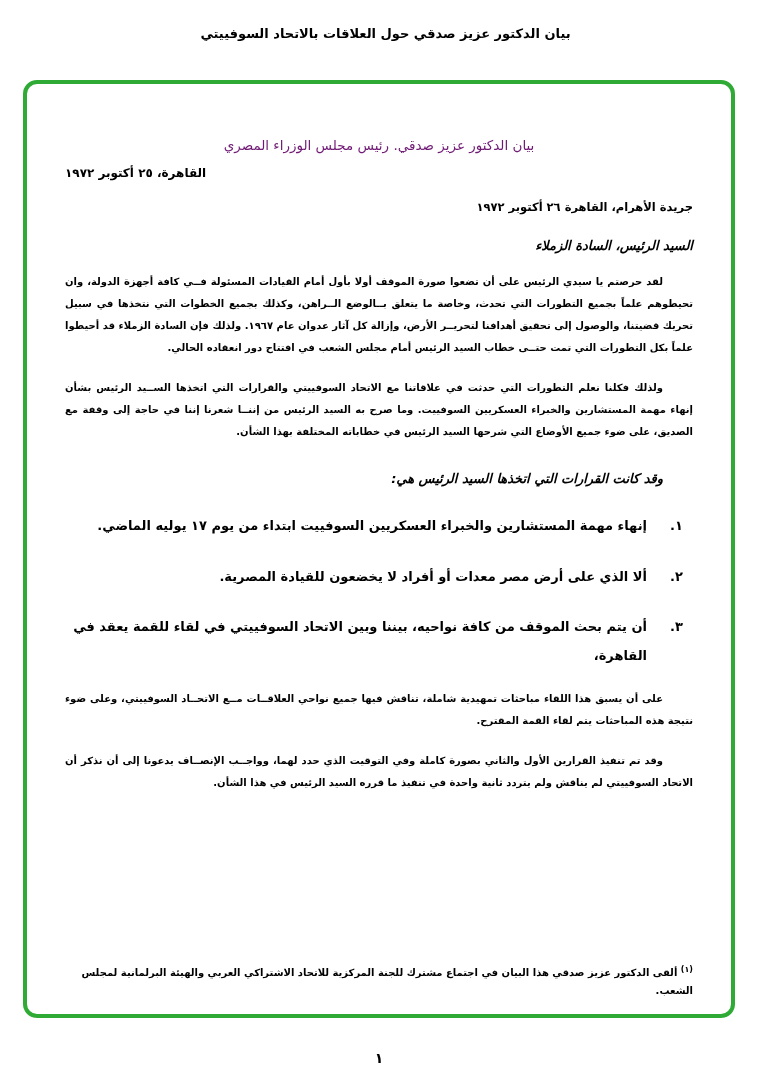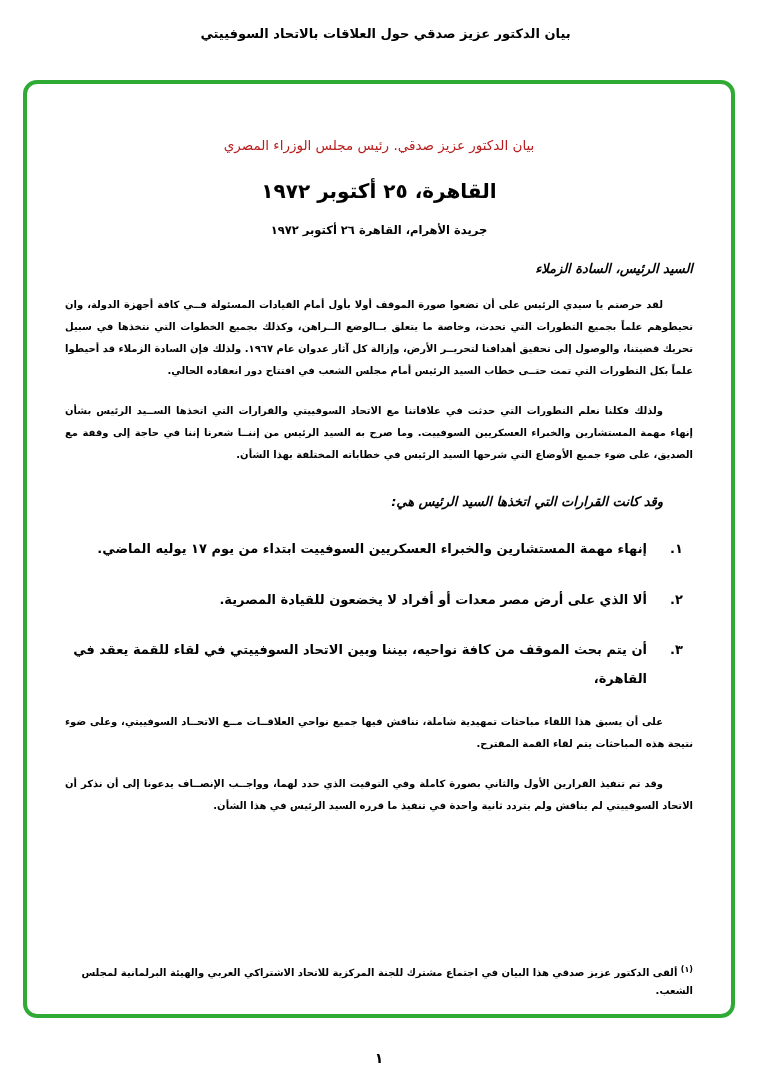--- a/index.html
+++ b/index.html
@@ -19,26 +19,26 @@
 
   .frame {
     position: absolute; top: 80px; left: 23px; right: 23px; bottom: 60px;
     border: 4px solid var(--green); border-radius: 14px;
     padding: 30px 38px 14px 38px;
     display: flex; flex-direction: column;
     background: #fff;
   }
 
   .doc-head {
-    text-align: center; color: #b91c1c;
+    text-align: center; color: #701a75;
     font-size: 13.5px; line-height: 2.3; margin-top: 16px;
   }
   .doc-head sup { font-size: 9px; }
-  .doc-date { text-align: center; font-weight: 700; font-size: 20px; margin-top: 18px; letter-spacing: 1px; }
-  .doc-source { text-align: center; font-weight: 700; font-size: 11.5px; margin-top: 20px; }
+  .doc-date { text-align: left; font-weight: 700; font-size: 12px; margin-top: 5px; letter-spacing: 1px; }
+  .doc-source { font-weight: 700; font-size: 11.5px; margin-top: 20px; }
 
   .salutation { font-weight: 700; font-size: 13px; margin-top: 24px; font-style: italic; }
 
   p.body {
     font-weight: 700; font-size: 10px; line-height: 2.2;
     text-align: justify; margin: 18px 0 0 0; text-indent: 30px;
   }
   .decisions-intro {
     font-weight: 700; font-size: 13px; margin-top: 28px; text-indent: 30px; font-style: italic;
   }

